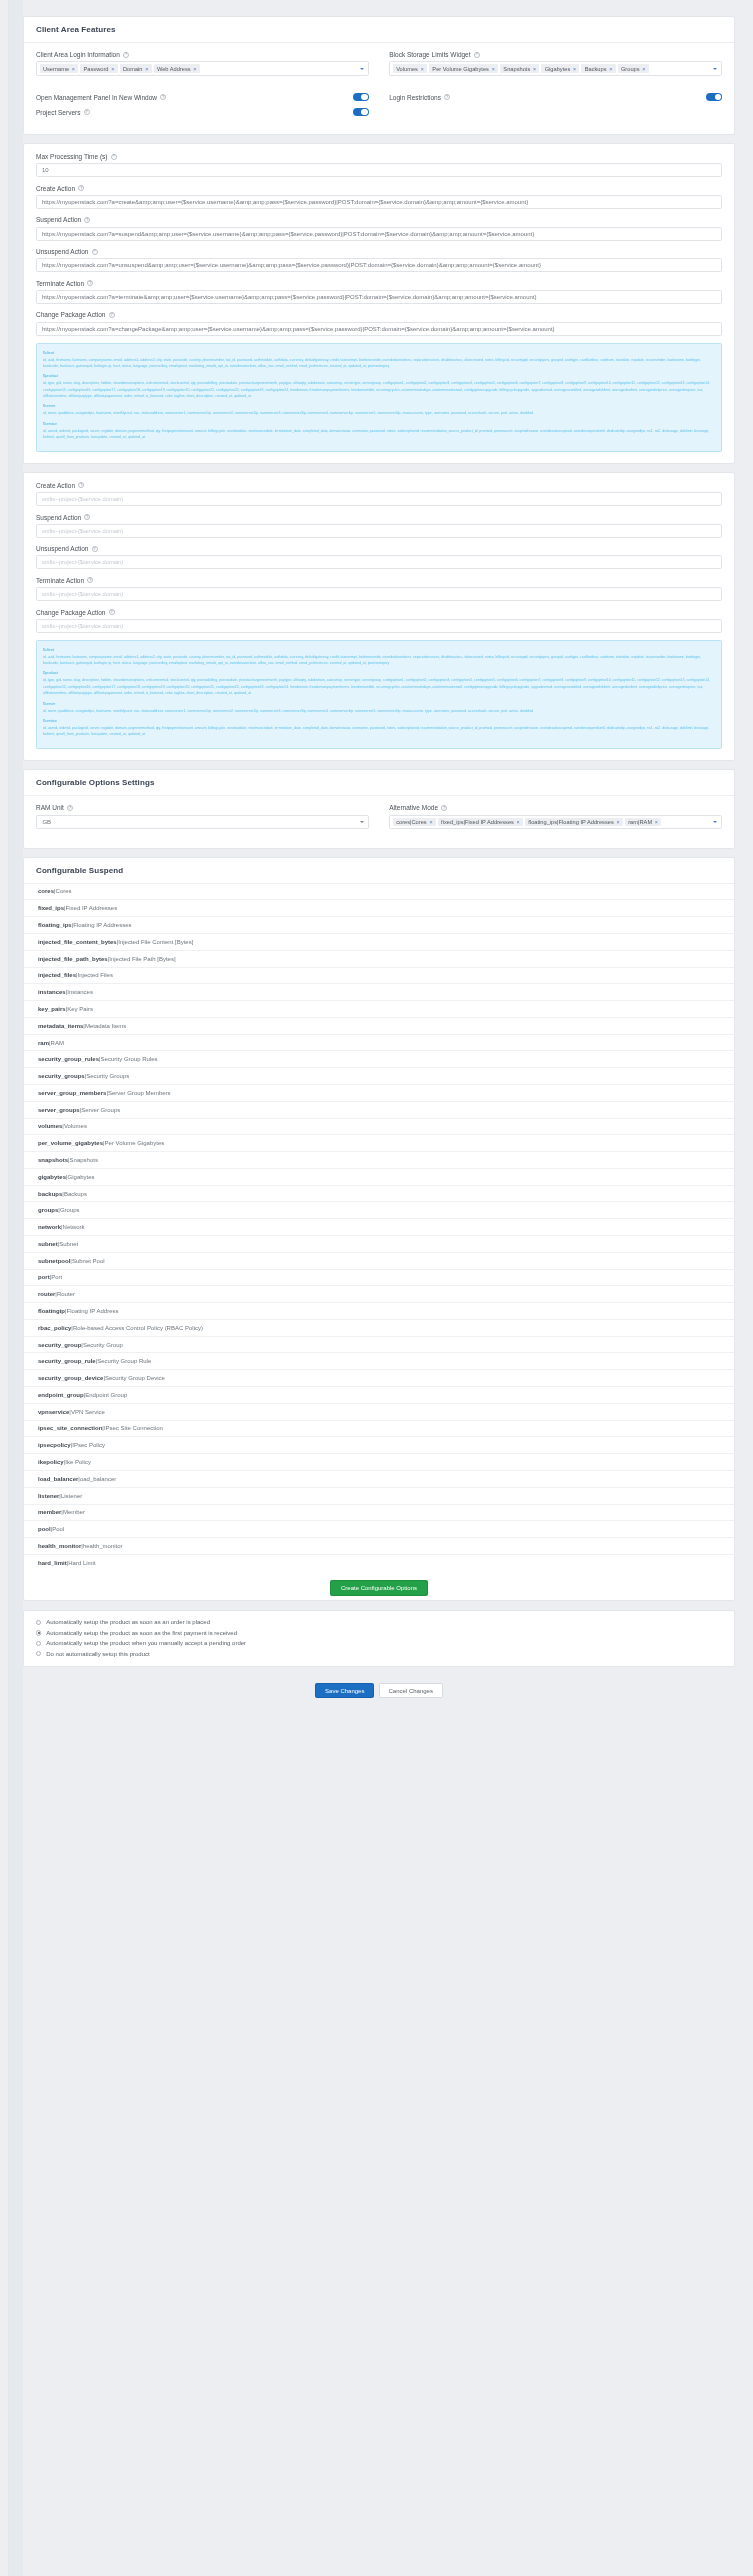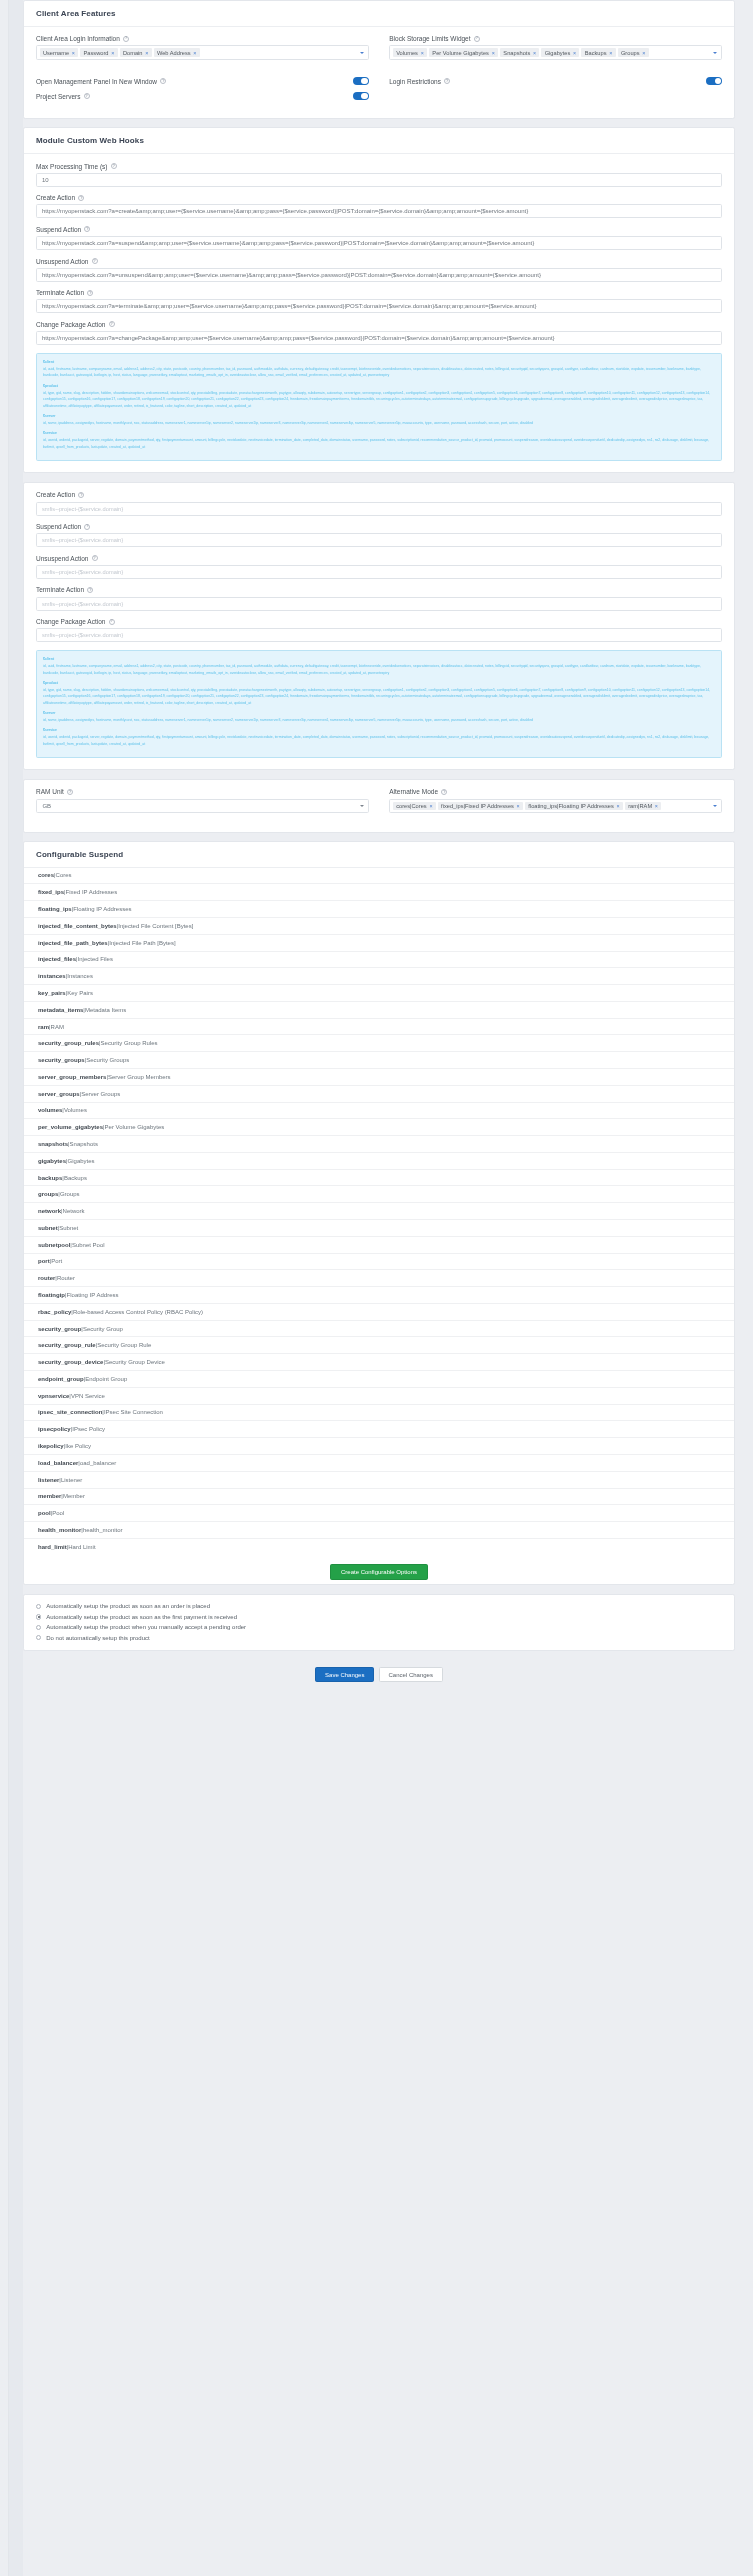--- a/index.html
+++ b/index.html
@@ -5,21 +5,21 @@
   * { box-sizing: border-box; }
   html, body { margin:0; padding:0; }
   body {
     width: 754px;
     background: #eceef2;
     font-family: "Liberation Sans", sans-serif;
     font-size: 7px;
     color: #495057;
     -webkit-font-smoothing: antialiased;
   }
-  .page { width: 751px; padding: 0 0 0 0; }
+  .page { width: 751px; padding: 16px 0 0 0; }
   .rail-left { position:absolute; left:0; top:0; width:8.6px; height:100%; background:#eceef2; border-right:0.5px solid #e2e5ea; }
   .rail-left2 { position:absolute; left:9.2px; top:0; width:13.5px; height:100%; background:#e6e9ee; }
   .wrap { margin:0 16px 0 23px; }
 
   .card {
     background:#fff;
     border:0.5px solid #e3e6eb;
     border-radius:2.2px;
     margin-bottom: 8.6px;
   }
@@ -239,23 +239,20 @@
               <span class="qmark">?</span>
             </div>
             <span class="toggle"></span>
           </div>
         </div>
       </div>
     </div>
   </div>
 
   <div class="card">
-    <div class="card-head">
-      <span class="card-title">Module Custom Web Hooks</span>
-    </div>
     <div class="card-body">
       <div class="field">
         <div class="flabel">
           <span>Max Processing Time (s)</span>
           <span class="qmark">?</span>
         </div>
         <div class="control input-text">10</div>
       </div>
 
       <div class="field">
@@ -362,20 +359,23 @@
         <span class="vals">id, type, gid, name, slug, description, hidden, showdomainoptions, welcomeemail, stockcontrol, qty, proratabilling, proratadate, proratachargenextmonth, paytype, allowqty, subdomain, autosetup, servertype, servergroup, configoption1, configoption2, configoption3, configoption4, configoption5, configoption6, configoption7, configoption8, configoption9, configoption10, configoption11, configoption12, configoption13, configoption14, configoption15, configoption16, configoption17, configoption18, configoption19, configoption20, configoption21, configoption22, configoption23, configoption24, freedomain, freedomainpaymentterms, freedomaintlds, recurringcycles, autoterminatedays, autoterminateemail, configoptionsupgrade, billingcycleupgrade, upgradeemail, overagesenabled, overagesdisklimit, overagesbwlimit, overagesdiskprice, overagesbwprice, tax, affiliateonetime, affiliatepaytype, affiliatepayamount, order, retired, is_featured, color, tagline, short_description, created_at, updated_at</span>
         <span class="grp">$server</span>
         <span class="vals">id, name, ipaddress, assignedips, hostname, monthlycost, noc, statusaddress, nameserver1, nameserver1ip, nameserver2, nameserver2ip, nameserver3, nameserver3ip, nameserver4, nameserver4ip, nameserver5, nameserver5ip, maxaccounts, type, username, password, accesshash, secure, port, active, disabled</span>
         <span class="grp">$service</span>
         <span class="vals">id, userid, orderid, packageid, server, regdate, domain, paymentmethod, qty, firstpaymentamount, amount, billingcycle, nextduedate, nextinvoicedate, termination_date, completed_date, domainstatus, username, password, notes, subscriptionid, recommendation_source_product_id, promoid, promocount, suspendreason, overideautosuspend, overidesuspenduntil, dedicatedip, assignedips, ns1, ns2, diskusage, disklimit, bwusage, bwlimit, upsell_from_products, lastupdate, created_at, updated_at</span>
       </div>
     </div>
   </div>
 
   <div class="card">
+    <div class="card-head">
+      <span class="card-title">Configurable Options Settings</span>
+    </div>
     <div class="card-body">
       <div class="row2">
         <div class="col">
           <div class="field">
             <div class="flabel">
               <span>RAM Unit</span>
               <span class="qmark">?</span>
             </div>
             <div class="control selbox" style="padding-right:13px">
               <span style="padding-left:2.2px">GB</span>

